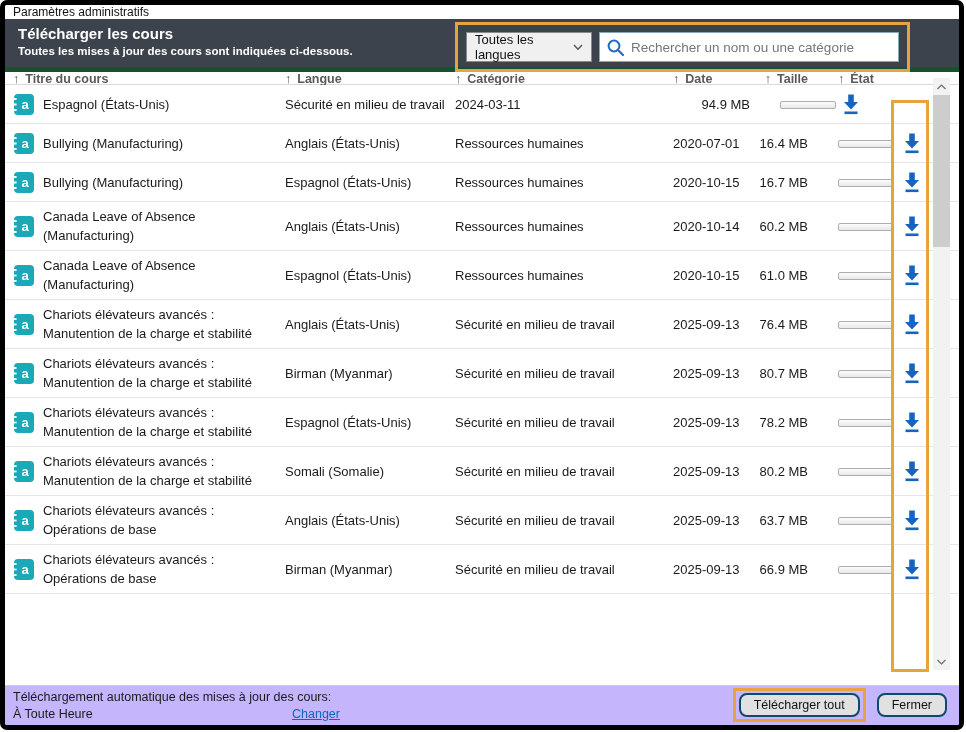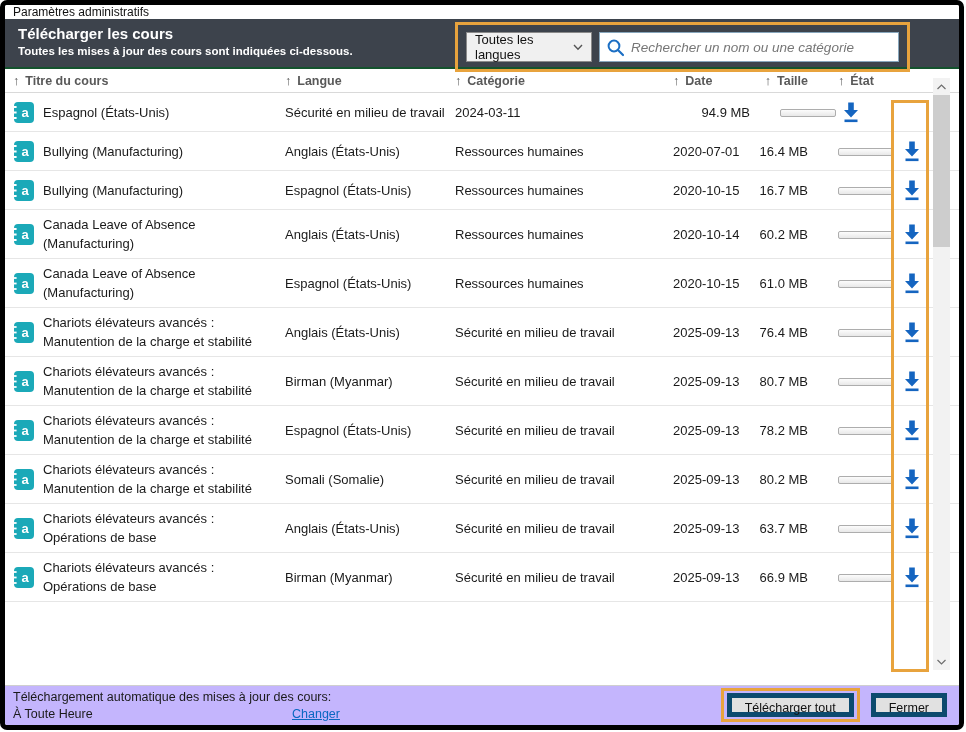--- a/index.html
+++ b/index.html
@@ -18,26 +18,26 @@
   .band-sub { font-size:11.5px; font-weight:600; line-height:15px; }
   
   .search-area { position:absolute; left:450px; top:17px; display:flex; gap:7px; align-items:center;
     border:3px solid #E8A33D; padding:7px 8px; z-index:30; }
   .lang-select { width:126px; height:30px; background:#f0f0f0; border:1px solid #8a8a8a;
     display:flex; align-items:center; justify-content:space-between; padding:8px 8px; font-size:13px; color:#111;
     cursor:default; }
   .search-box { width:300px; height:30px; background:#fff; border:1px solid #87a6bc;
     display:flex; align-items:center; padding:0 6px; gap:6px; }
   .search-box input { border:none; outline:none; flex:1; font-size:13.5px; color:#333;
-    font-family:"Liberation Sans", sans-serif; background:transparent;font-style:italic; }
+    font-family:"Liberation Sans", sans-serif; background:transparent; }
   .search-box input::placeholder { color:#767676; }
   
-  .thead { height:26px; flex:0 0 auto; display:grid; align-items:center;
+  .thead { height:18px; flex:0 0 auto; display:grid; align-items:center;
     grid-template-columns:30px 242px 170px 218px 77px 58px 86px 36px;
-    padding-left:8px; border-top:2px solid #14532d; border-bottom:1px solid #d9d9d9;
+    padding-left:8px; border-top:5px solid #14532d; border-bottom:1px solid #d9d9d9;
     font-size:12.5px; font-weight:bold; color:#595959; background:#fff; }
   .th { white-space:nowrap; }
   .th .arrow { font-weight:bold; margin-right:6px; }
   .th-title { grid-column:1 / 3; }
   .th-size { text-align:right; }
   .th-state { padding-left:30px; }
   .tbody { flex:1 1 auto; overflow:hidden; background:#fff; }
   .tr { display:grid; grid-template-columns:30px 242px 170px 218px 77px 58px 86px 36px;
     align-items:center; padding:5px 0 5px 8px; min-height:35px; border-bottom:1px solid #e6e6e6; }
   .td { font-size:13px; color:#1a1a1a; line-height:19px; }
@@ -58,21 +58,21 @@
   .sb-arrow { position:absolute; left:0; width:17px; height:17px; display:flex; align-items:center; justify-content:center; }
   .sb-up { top:0; } .sb-down { bottom:0; }
   .sb-thumb { position:absolute; left:0; top:17px; width:17px; height:152px; background:#cdcdcd; }
   
   .footer { height:40px; flex:0 0 auto; background:#c4b5fd; border-top:1px solid #cfcfcf; position:relative;
     font-size:12.5px; color:#1a1a1a;margin-top:20px; }
   .footer-line1 { position:absolute; left:8px; top:4px; }
   .footer-line2 { position:absolute; left:8px; top:21px;text-align:right; }
   .change-link { position:absolute; left:287px; top:21px; color:#0967C2; text-decoration:underline; cursor:pointer; }
   .footer-buttons { position:absolute; right:12px; top:2px; display:flex; align-items:center; gap:11px; }
-  .btn { background:#e1e1e1; border:5px solid #0c4a6e; border-radius:0; font-size:12.5px; color:#111;
+  .btn { background:#e1e1e1; border:2px solid #0c4a6e; border-radius:8px; font-size:12.5px; color:#111;
     padding:3px 13px; height:24px; font-family:"Liberation Sans", sans-serif; cursor:pointer; white-space:nowrap; }
   .btn-highlight-box { border:3px solid #E8A33D; padding:2px 3px; }
   .icon-svg { display:block; }
 </style>
 </head>
 <body>
 
 <div class="window">
 
   <div class="titlebar">

